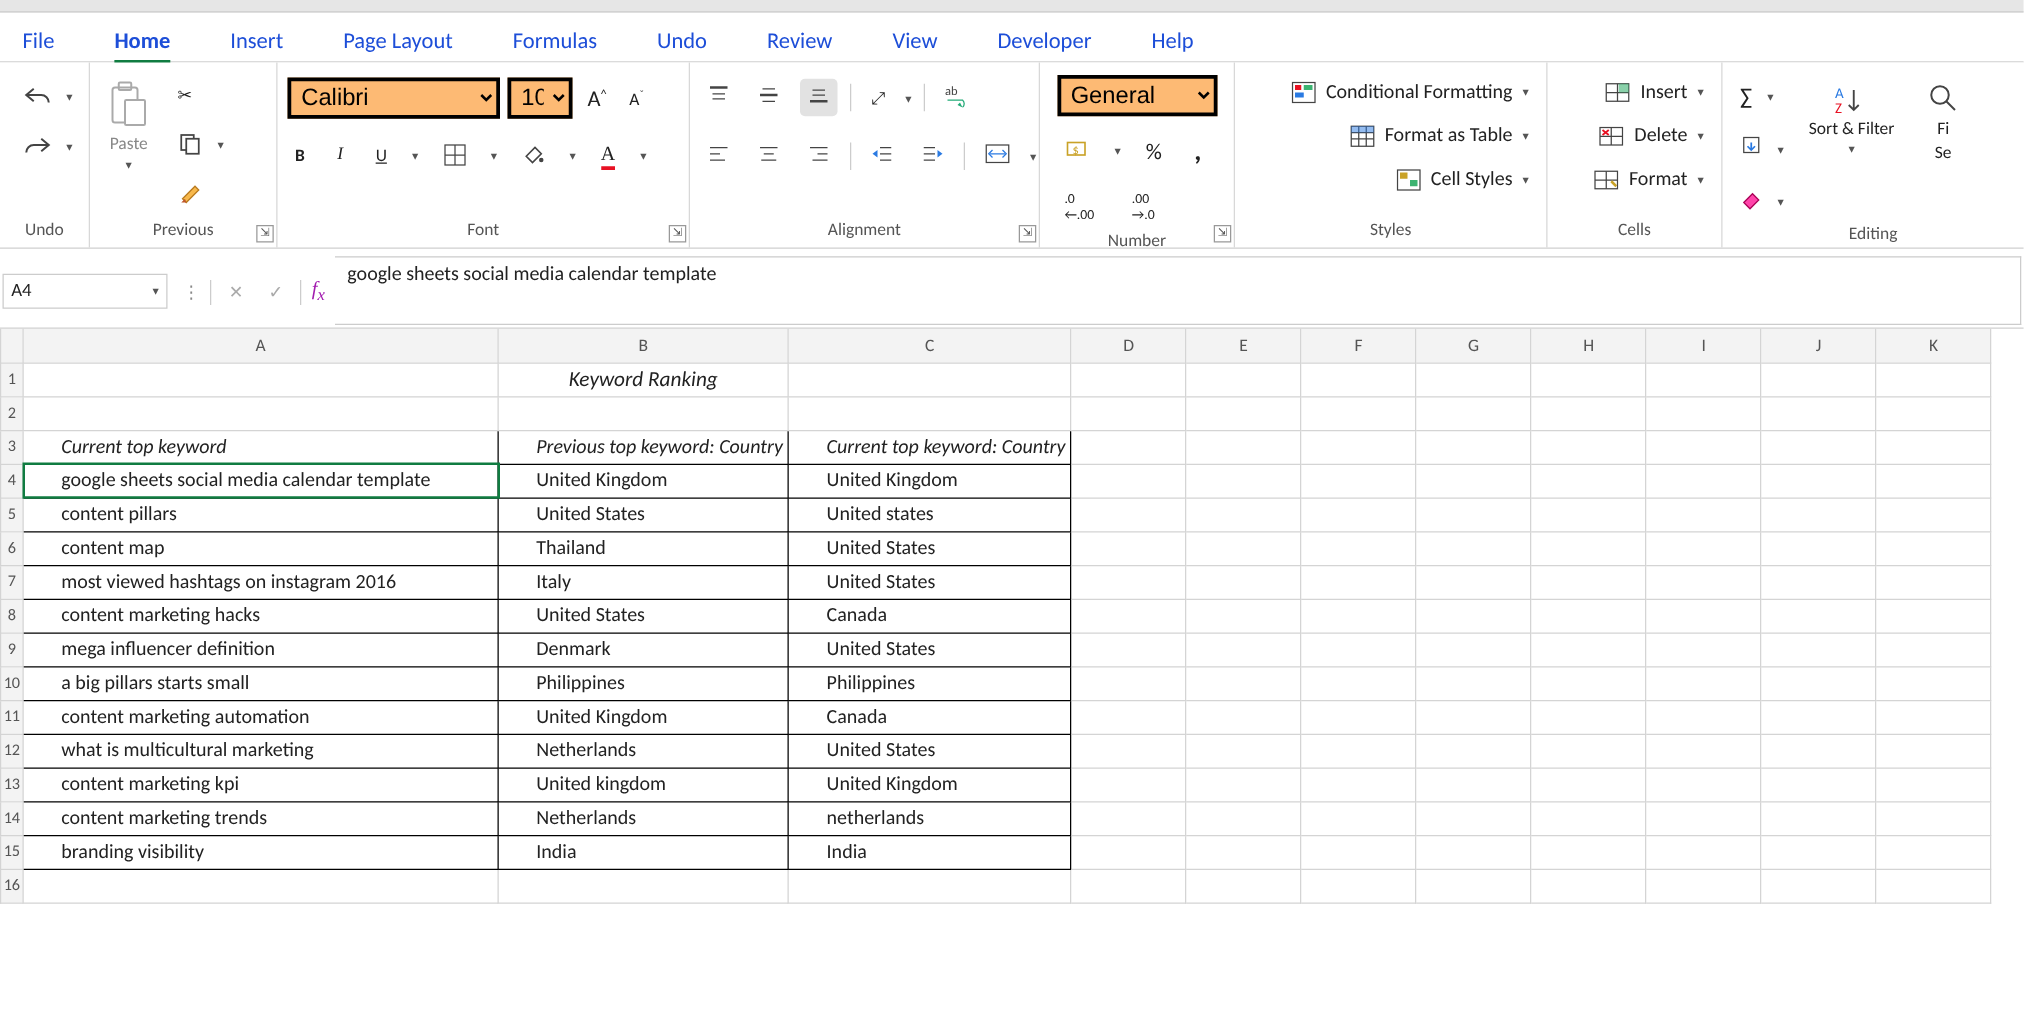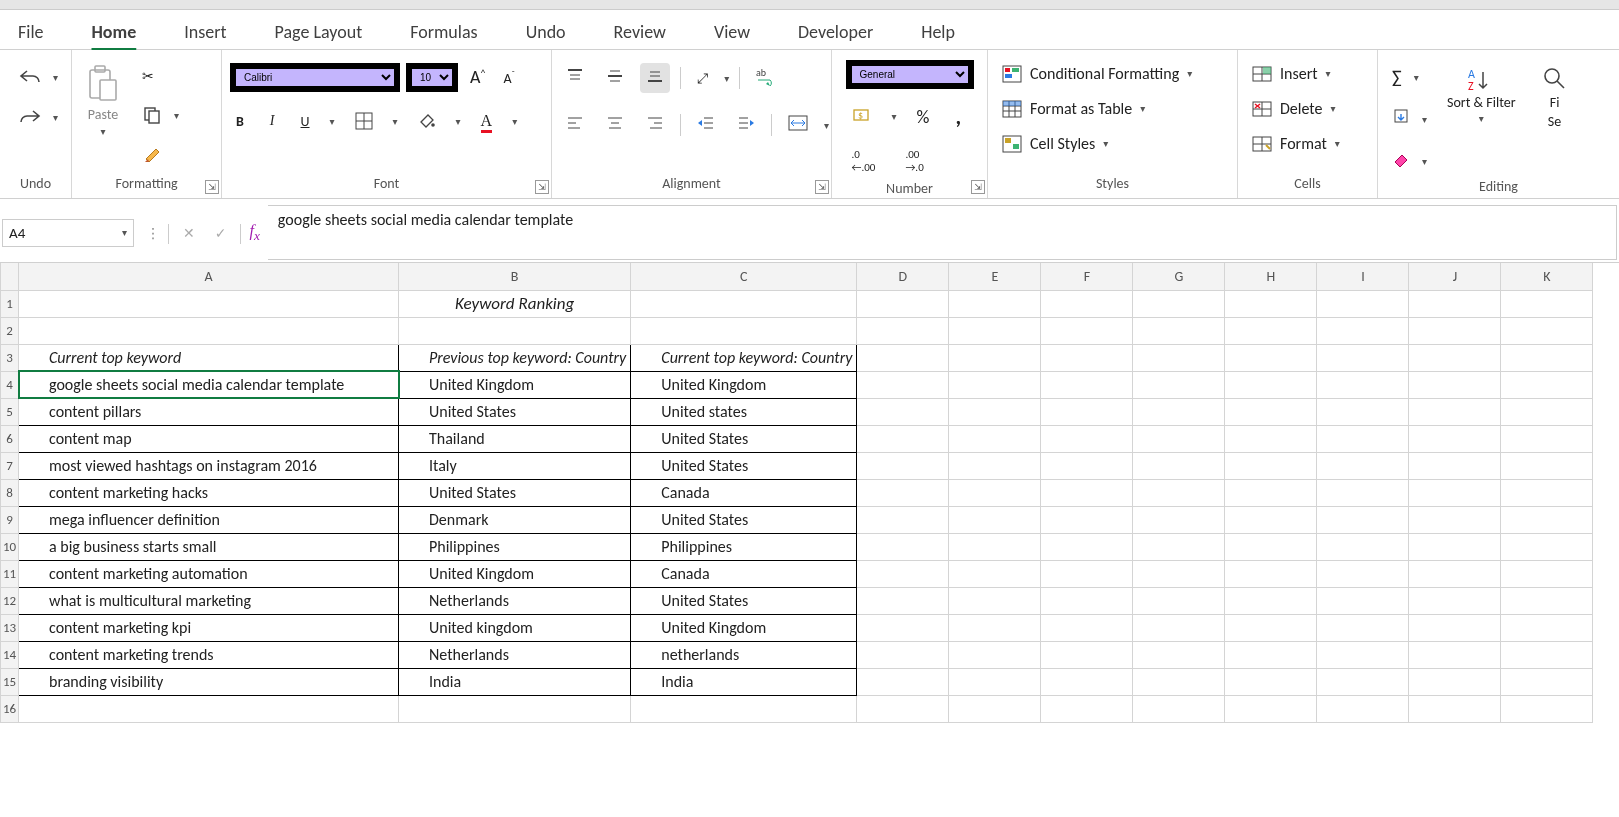--- a/index.html
+++ b/index.html
@@ -22,21 +22,21 @@
   .menus {
     display: flex;
     align-items: center;
     gap: 44px;
     padding: 8px 16px 0 16px;
     height: 40px;
     border-bottom: 1px solid #d0d0d0;
   }
   .menus .tab {
     font-size: 18px;
-    color: #404040;
+    color: #1d4ed8;
     cursor: pointer;
     padding: 6px 2px 10px 2px;
   }
   .menus .tab.active {
     font-weight: 600;
     text-decoration: underline;
     text-decoration-thickness: 3px;
     text-decoration-color: #107c41;
     text-underline-offset: 10px;
   }
@@ -86,34 +86,34 @@
     padding: 4px 6px;
     border-radius: 4px;
     cursor: pointer;
     display: inline-flex;
     align-items: center;
     gap: 4px;
   }
   .icon { display: inline-flex; align-items: center; justify-content: center; }
   .chev { font-size: 10px; color: #555; }
   select.font-name, select.font-size, select.numfmt {
-    font-size: 10px;
-    border: 6px solid #000000;
+    font-size: 19px;
+    border: 3px solid #000000;
     padding: 2px 4px;
-    background: #c4b5fd;
+    background: #fdba74;
   }
   select.font-name { width: 170px; }
   select.font-size { width: 52px; }
   select.numfmt { width: 128px; }
   .big-btn {
     display: flex; flex-direction: column; align-items: center; justify-content: center;
     padding: 4px 6px; border-radius: 4px; cursor: pointer; gap: 2px;
     font-size: 14px;
   }
-  .vstack { display:flex; flex-direction:column; align-items:flex-start; gap:8px; }
+  .vstack { display:flex; flex-direction:column; align-items:flex-end; gap:8px; }
   .menu-btn { display:flex; align-items:center; gap:8px; cursor:pointer; padding:4px 6px; border-radius:4px; font-size:16px;}
   
   .formula-row { display:flex; align-items:center; height:64px; border-bottom:1px solid #d0d0d0; }
   .namebox {
     width:132px; border:1px solid #ccc; margin:4px 0 0 2px; height:28px;
     display:flex; align-items:center; justify-content:space-between; padding:0 6px;
     font-size:15px;
   }
   .fb-icons { display:flex; align-items:center; gap:8px; padding:6px 8px 0 12px; height:34px; color:#888;}
   .fb-icons .sep { width:1px; height:20px; background:#ccc; }
@@ -226,21 +226,21 @@
         <span class="btn">
           <span class="icon">
             <svg width="20" height="20" viewBox="0 0 20 20">
                 <path d="M4 14 L14 4 L17 7 L7 17 Z" fill="#f7b84b" stroke="#b87a1e" stroke-width="1"></path>
                 <path d="M3 17 L6 14 L7 17 Z" fill="#c0582a"></path>
               </svg>
           </span>
         </span>
       </div>
     </div>
-    <div class="group-label">Formatting</div>
+    <div class="group-label">Previous</div>
     <div class="launcher">⇲</div>
   </div>
 
   <div class="group" style="width:330px;">
     <div class="group-body col" style="gap:16px; padding-top:6px;">
       <div class="row">
         <select class="font-name">
           <option>Calibri</option>
         </select>
         <select class="font-size">
@@ -736,21 +736,21 @@
           <td class="cell"></td>
           <td class="cell"></td>
           <td class="cell"></td>
           <td class="cell"></td>
           <td class="cell"></td>
           <td class="cell"></td>
           <td class="cell"></td>
         </tr>
         <tr>
           <th class="rowhdr">10</th>
-          <td class="cell data-border">a big business starts small</td>
+          <td class="cell data-border">a big pillars starts small</td>
           <td class="cell data-border">Philippines</td>
           <td class="cell data-border">Philippines</td>
           <td class="cell"></td>
           <td class="cell"></td>
           <td class="cell"></td>
           <td class="cell"></td>
           <td class="cell"></td>
           <td class="cell"></td>
           <td class="cell"></td>
           <td class="cell"></td>

